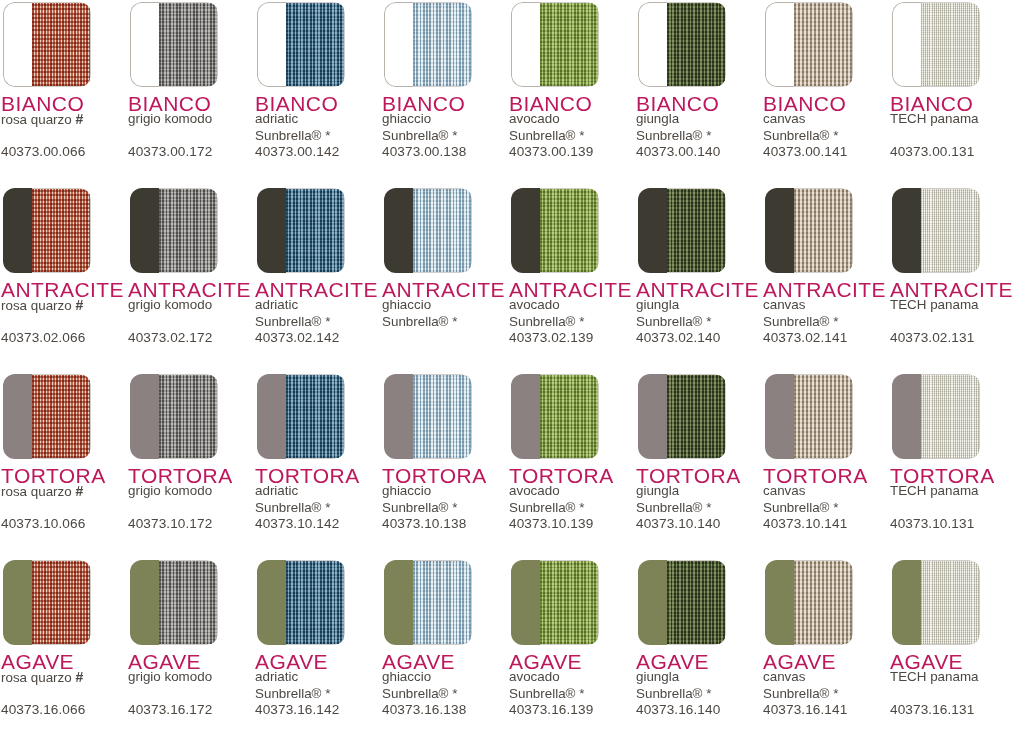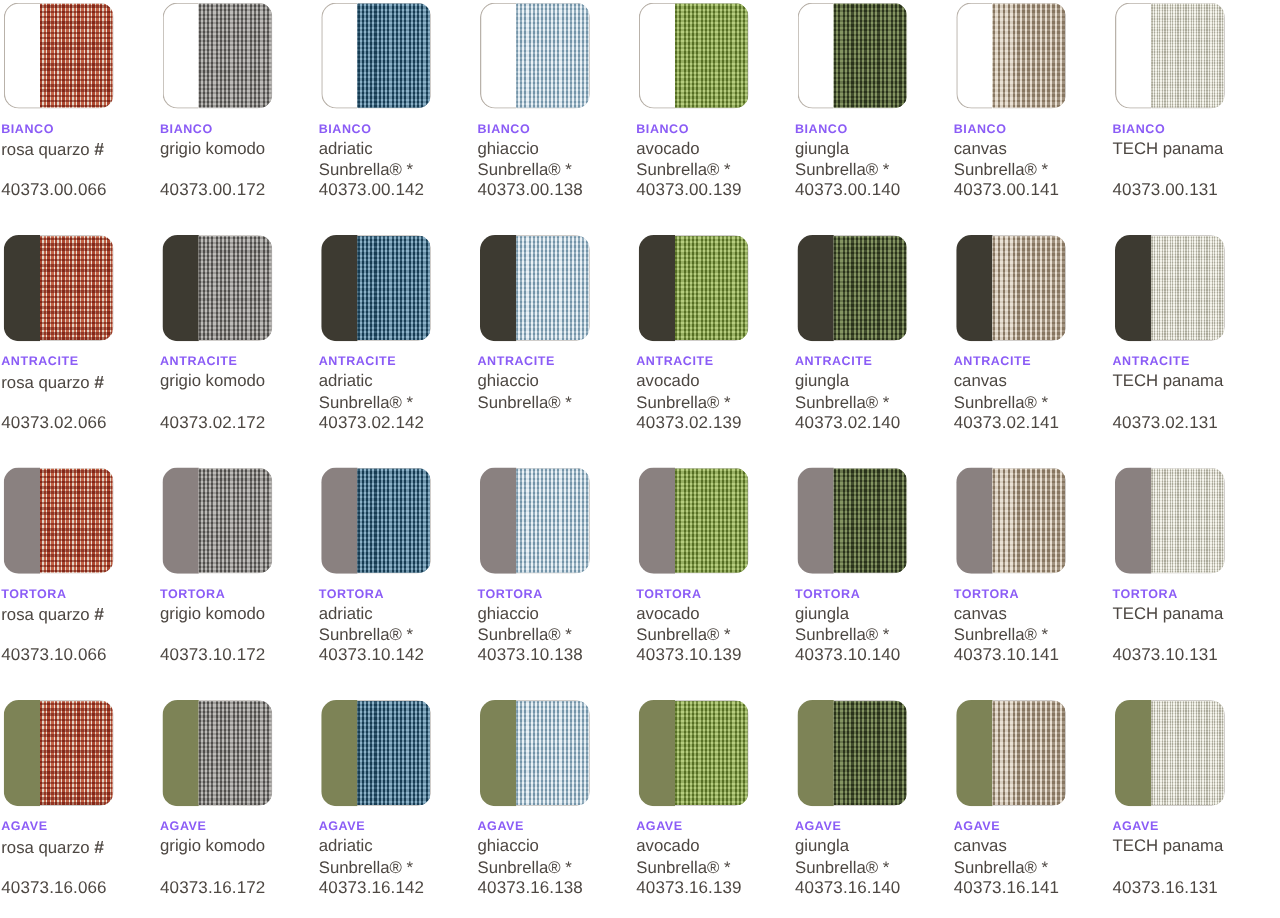--- a/index.html
+++ b/index.html
@@ -60,26 +60,25 @@
     border-left: none;
     border-radius: 0 12px 12px 0;
   }
   .swatch-text {
     margin-left: 1px;
     margin-top: 9px;
     position: relative;
     height: 70px;
   }
   .line-title {
-    font-size: 10px;
+    font-size: 21px;
     letter-spacing: 0.45px;
     line-height: 15px;
-    color: #8b5cf6;
+    color: #be185d;
     white-space: nowrap;
-    font-weight: bold;
   }
   .line-sub {
     font-size: 13.4px;
     line-height: 16.5px;
     color: #4d4742;
     white-space: nowrap;
   }
   .line-sub .hash {
     font-weight: bold;
     font-size: 14px;

